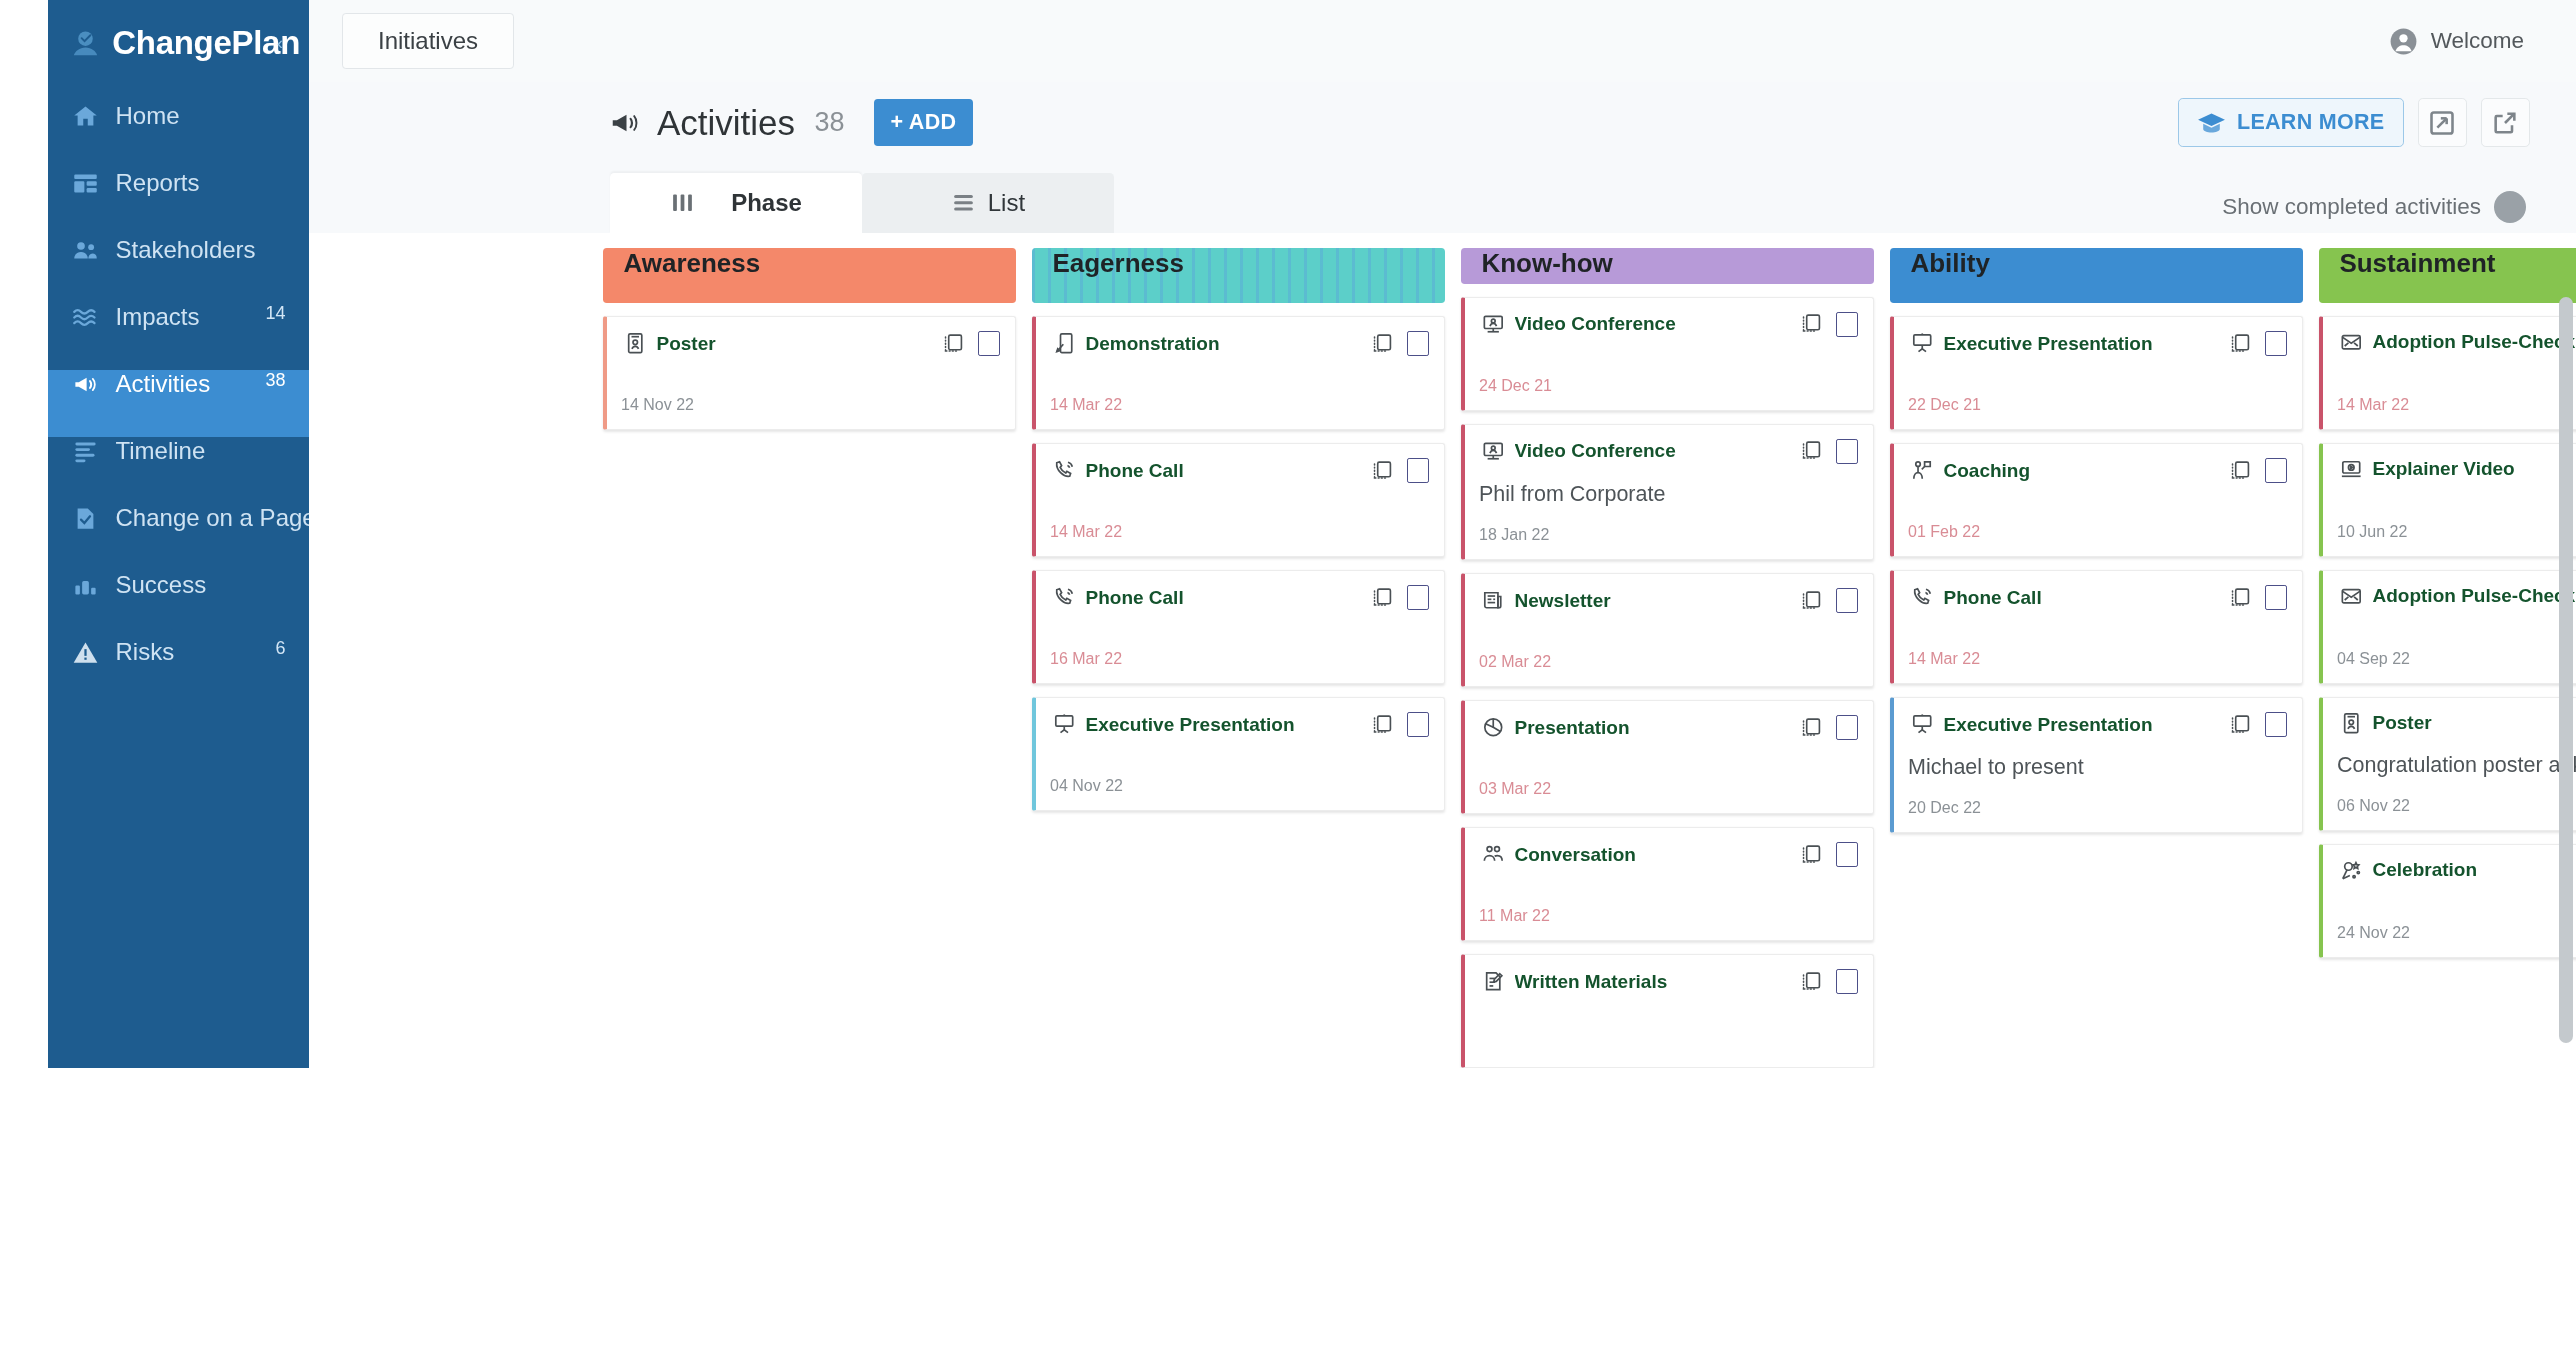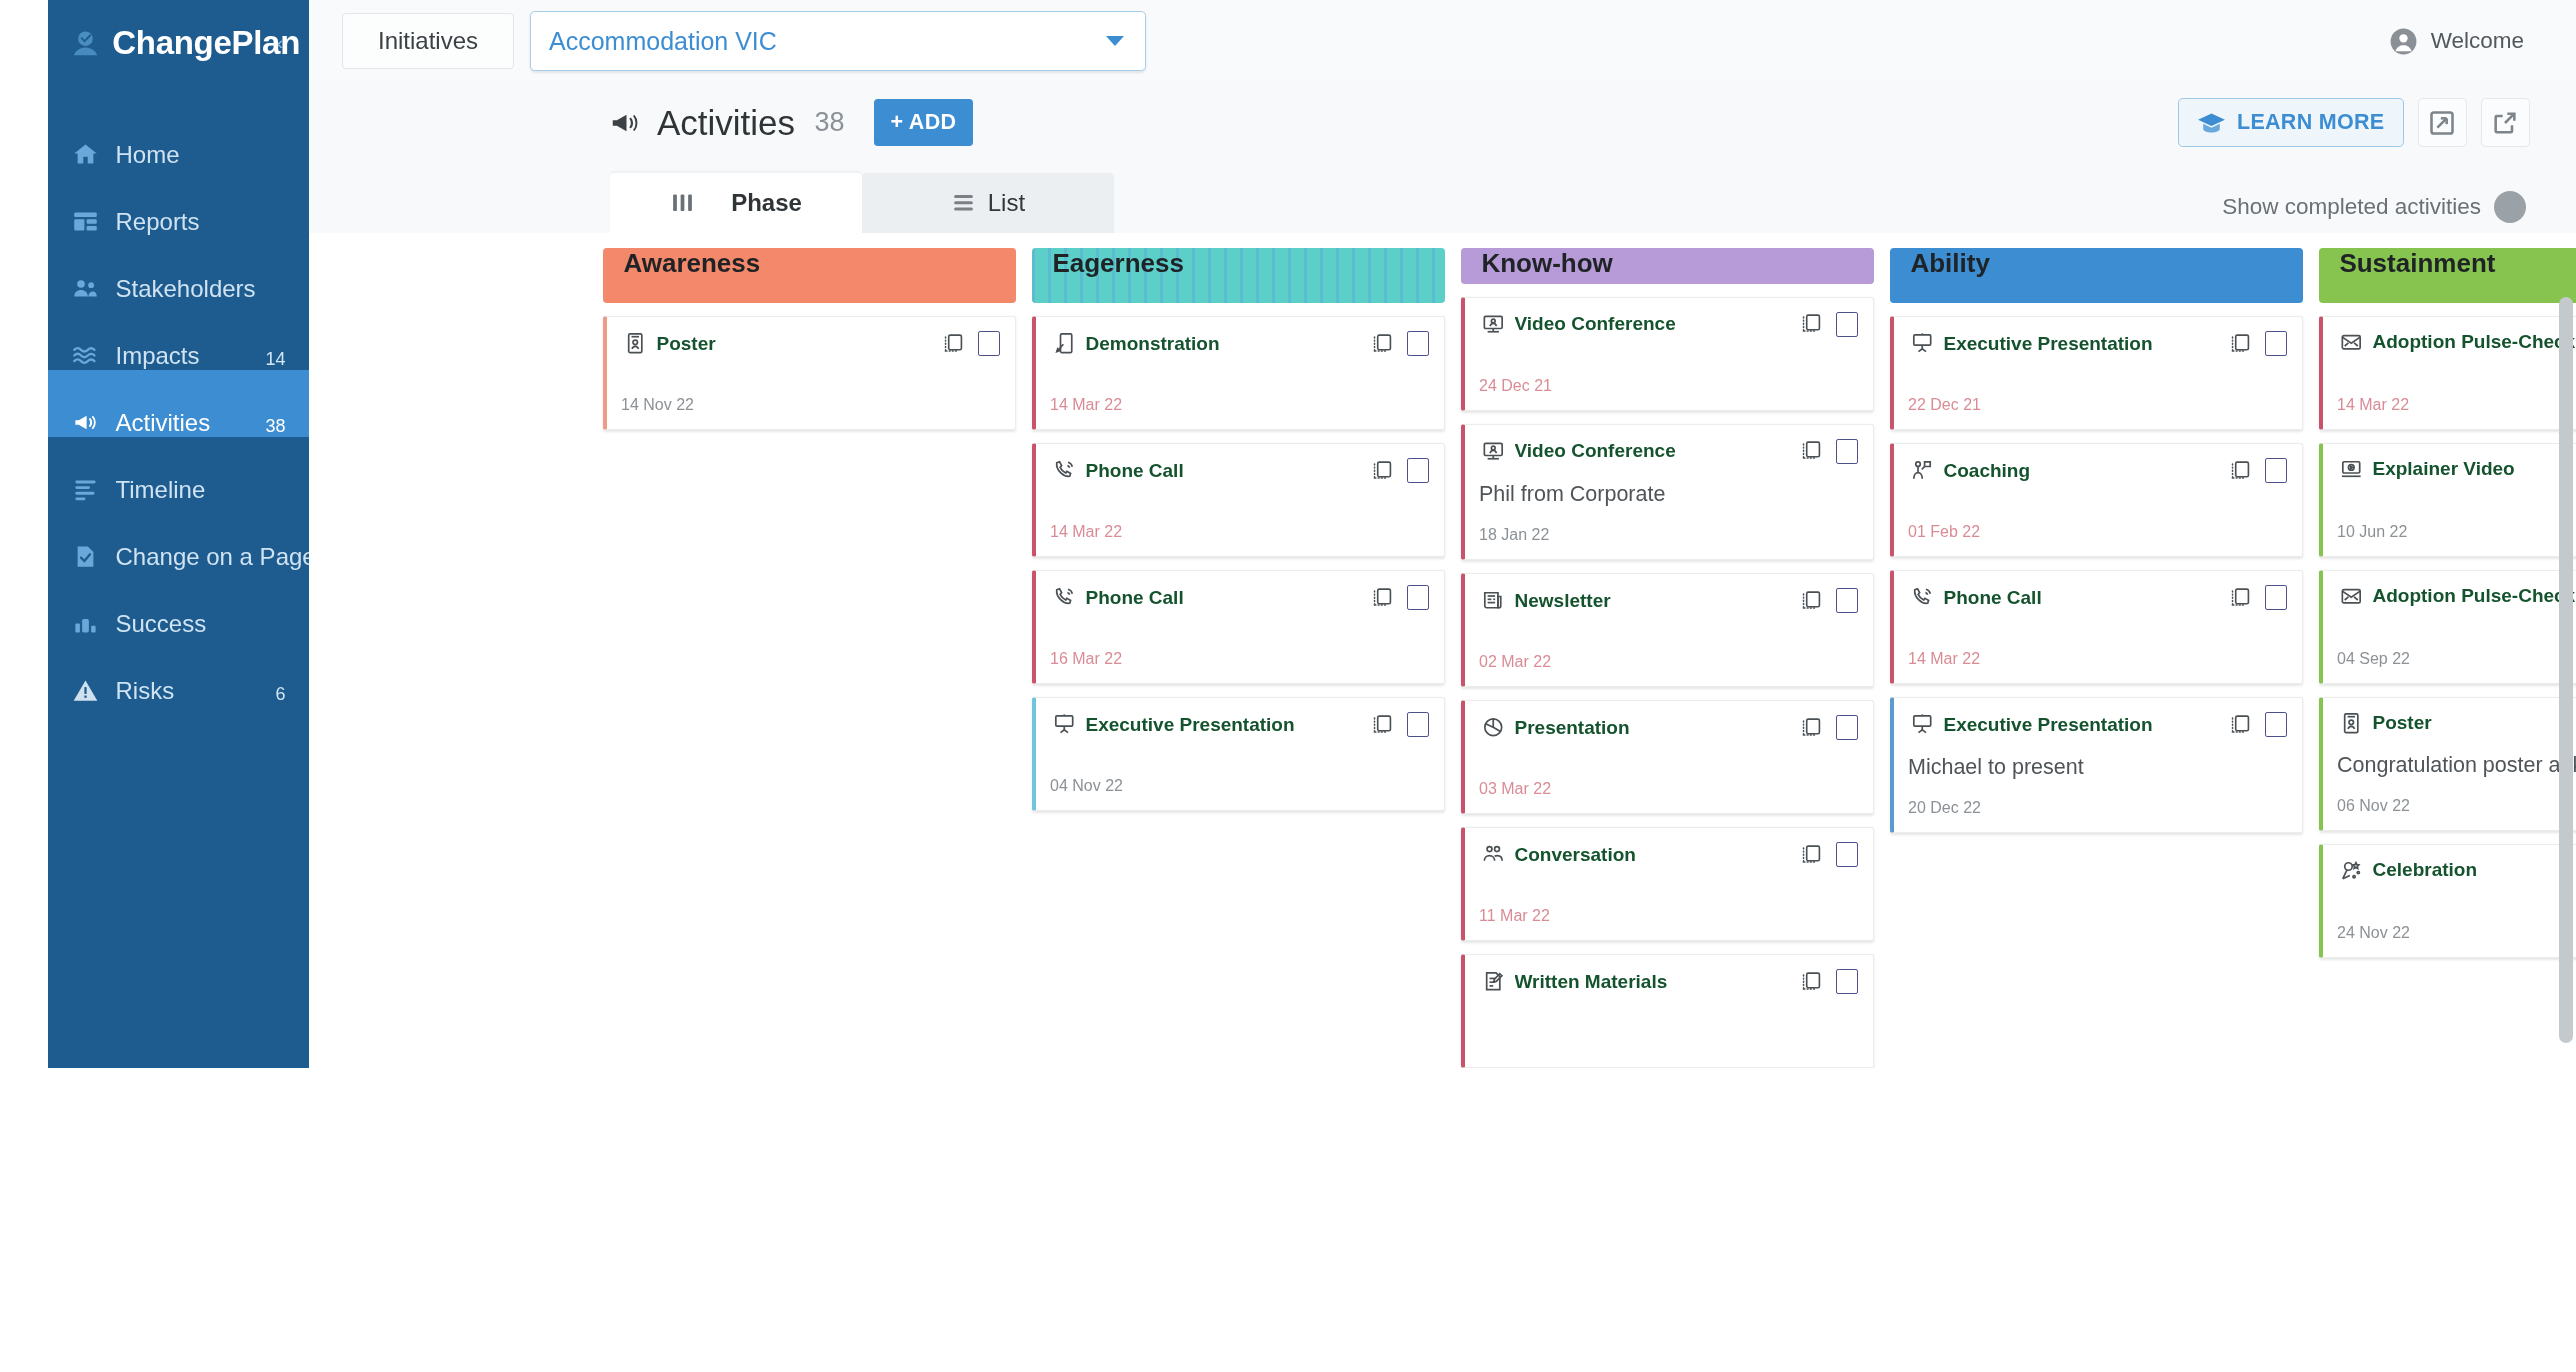--- a/index.html
+++ b/index.html
@@ -26,21 +26,21 @@
   .brand-name {
     color: #ffffff; font-size: 33px; font-weight: bold; letter-spacing: -0.3px;
     white-space: nowrap;
   }
   .brand-collapse {
     position: absolute; right: 26px; top: 34px;
     color: #8fc0e4; font-size: 18px; line-height: 1;
   }
   .nav { margin-top: 16px; }
   .nav-item {
-    height: 67px; display: flex; align-items: flex-end;
+    height: 67px; display: flex; align-items: flex-start;
     padding: 0 23.6px 0 22.5px; gap: 16px;
     color: #cfe3f3; font-size: 24px;
     position: relative;
   }
   .nav-item.active { background: #3c8dd1; color: #ffffff; }
   .nav-ico { width: 29px; height: 29px; flex: 0 0 29px; display: flex; align-items: center; justify-content: center; }
   .nav-ico svg { width: 27px; height: 27px; display: block; }
   .nav-label { flex: 1 1 auto; white-space: nowrap; }
   .nav-badge { font-size: 18px; color: #d3e6f6; }
   .nav-item.active .nav-badge { color: #ffffff; }
@@ -350,24 +350,20 @@
 
     </nav>
   </aside>
 
   <main class="main">
 
     <div class="topbar">
       <div class="tab-initiatives">
         <span>Initiatives</span>
       </div>
-      <div class="initiative-select">
-        <span class="val">Accommodation VIC</span>
-        <span class="caret"></span>
-      </div>
       <div class="user-area">
         <span class="avatar-ico">
           <svg viewBox="0 0 24 24">
               <circle cx="12" cy="12" r="10"></circle>
               <circle cx="12" cy="9.5" r="3.2" fill="#ffffff"></circle>
               <path d="M5.8 19.5c1-3.2 3.4-4.6 6.2-4.6s5.2 1.4 6.2 4.6z" fill="#ffffff"></path>
             </svg>
         </span>
         <span class="user-name">Welcome</span>
       </div>

